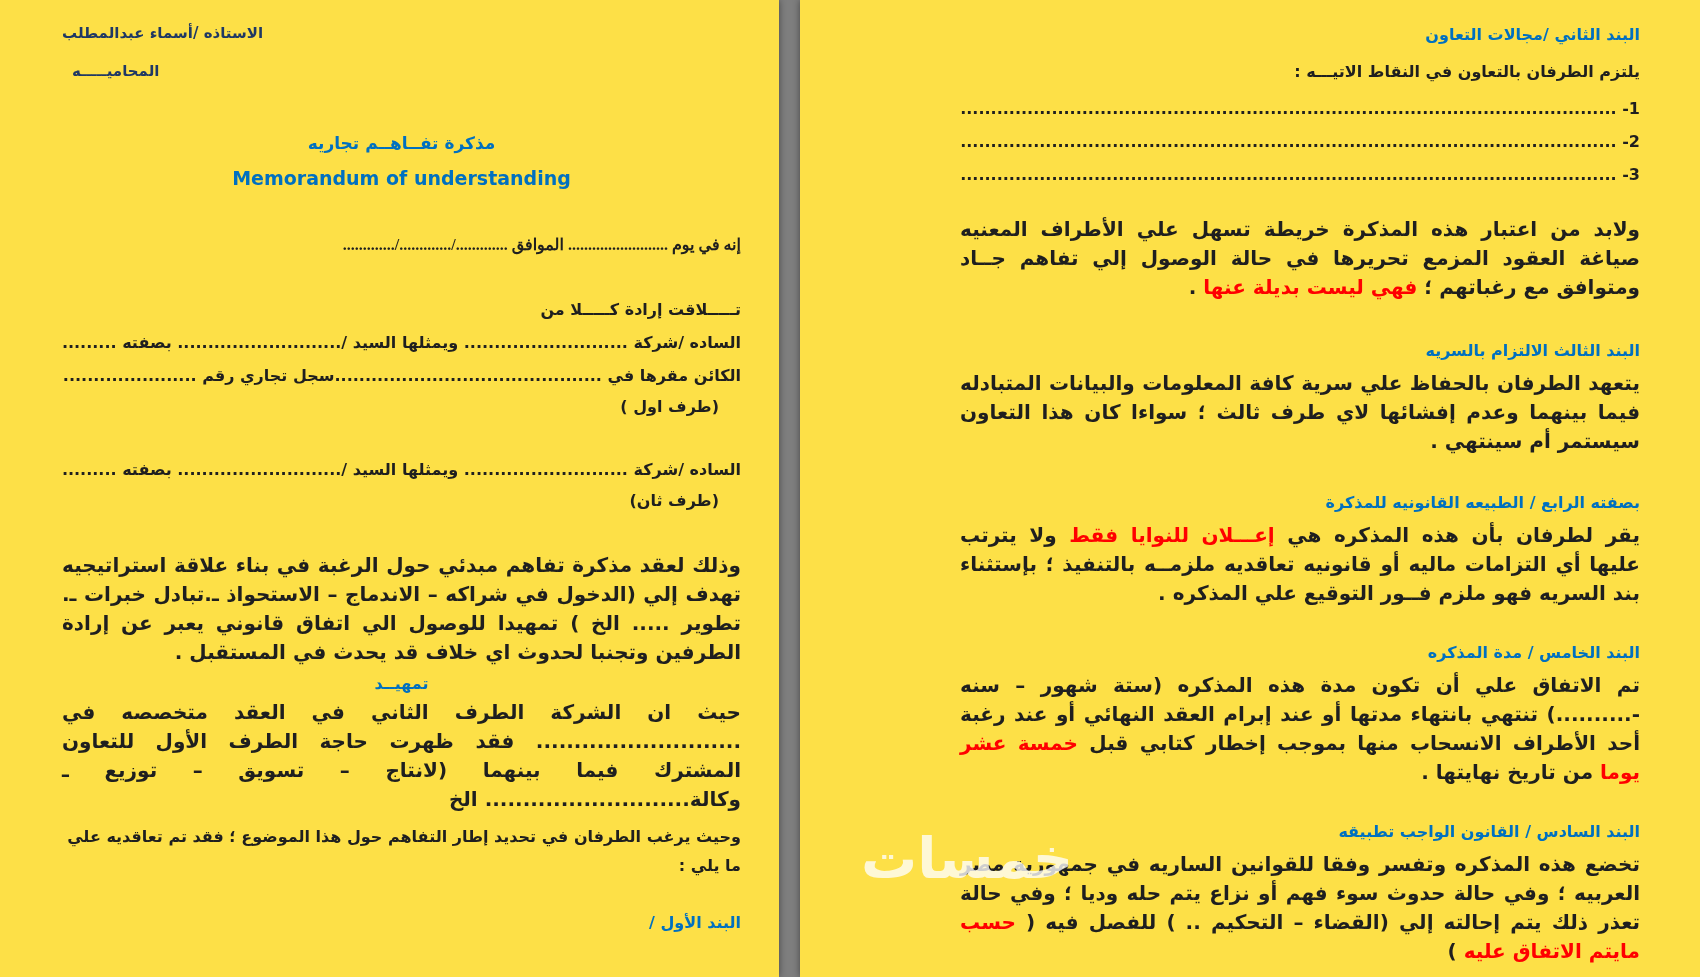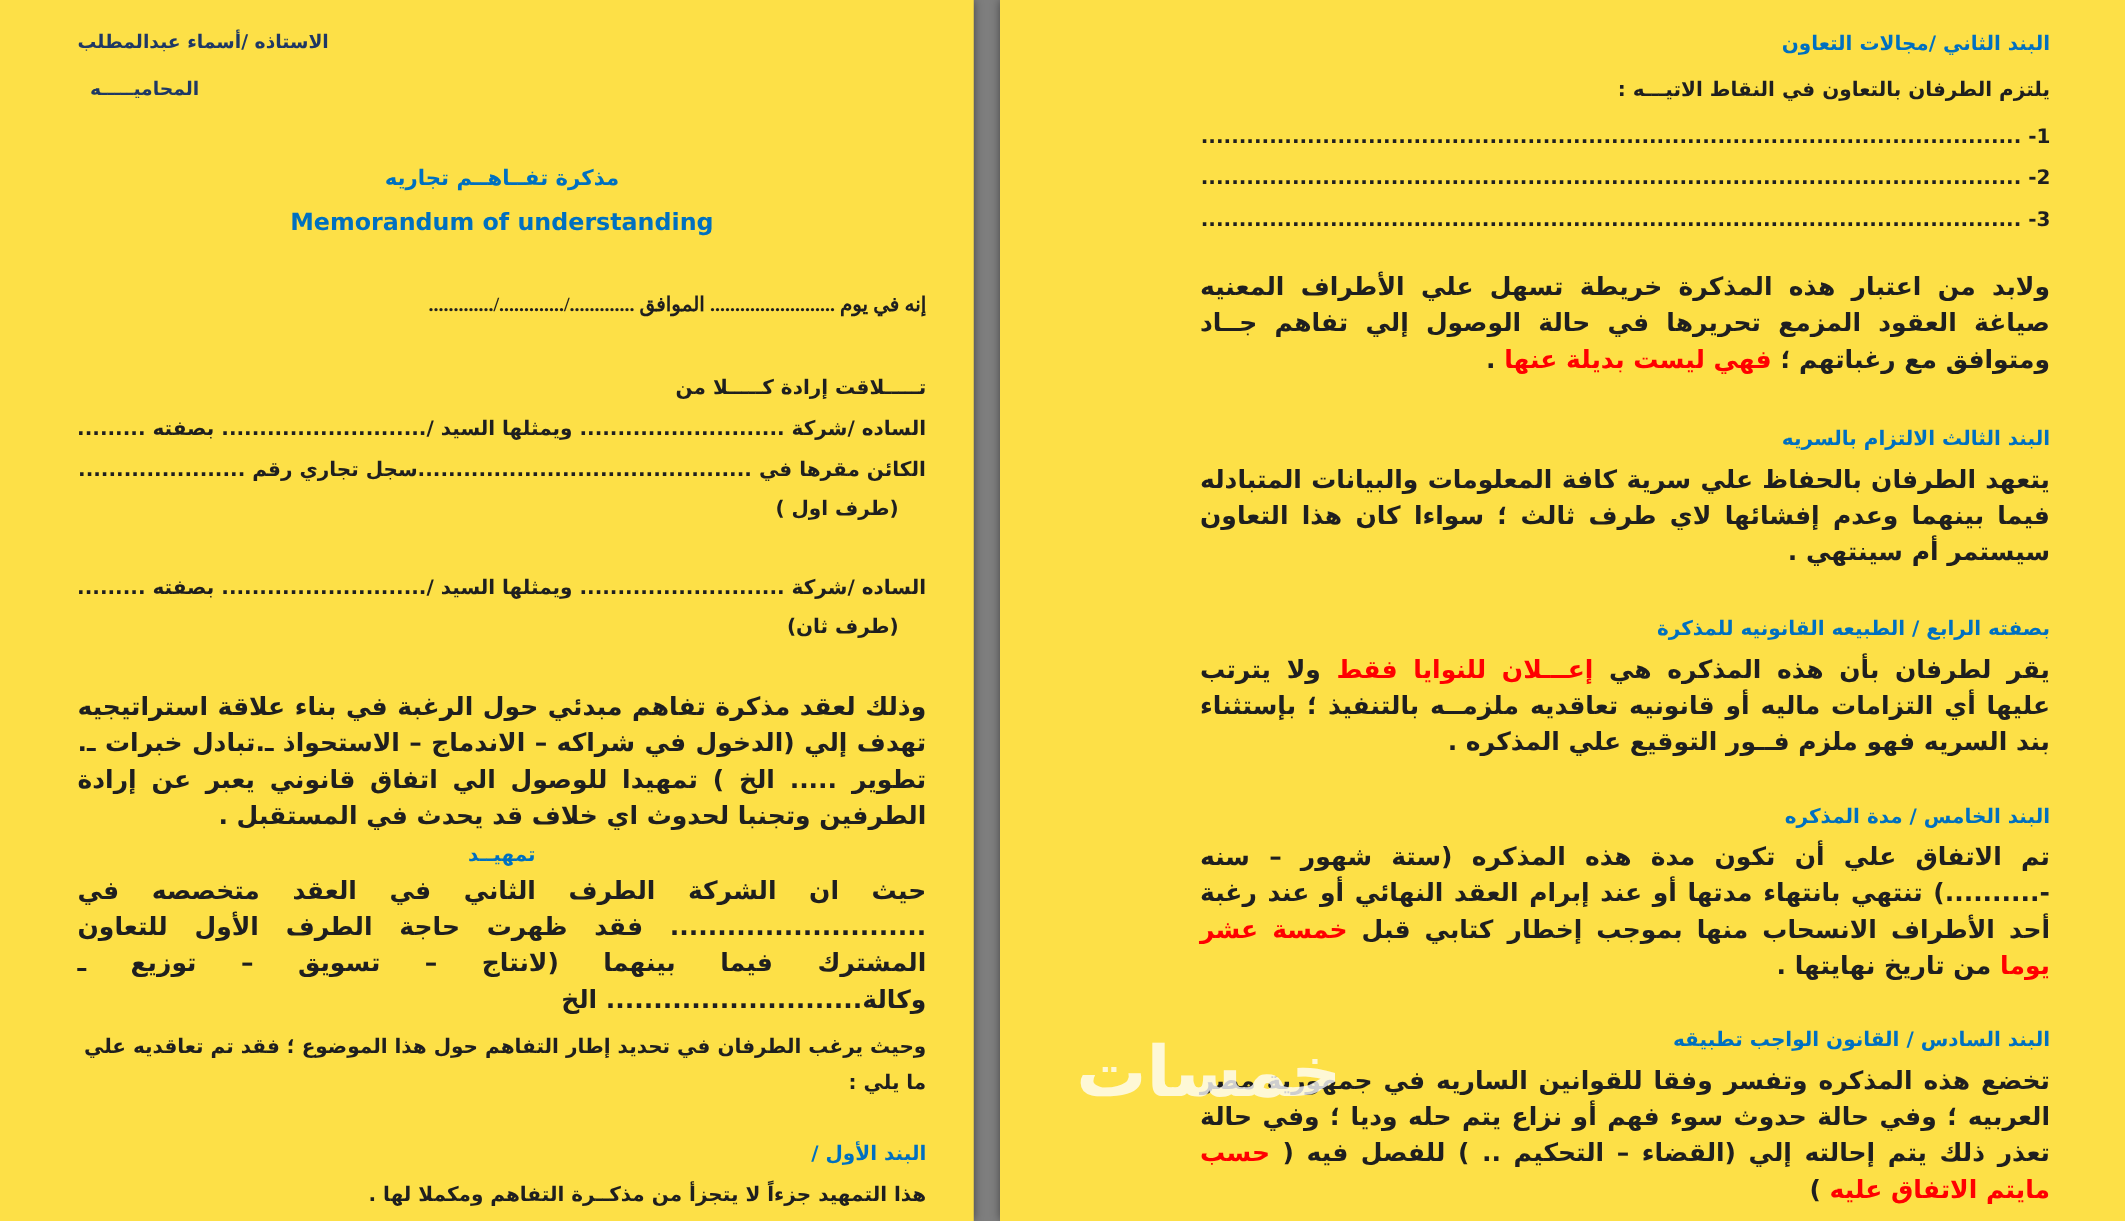--- a/index.html
+++ b/index.html
@@ -84,21 +84,20 @@
 
     <p class="para mt36">وذلك لعقد مذكرة تفاهم مبدئي حول الرغبة في بناء علاقة استراتيجيه تهدف إلي (الدخول في شراكه – الاندماج – الاستحواذ ـ.تبادل خبرات ـ. تطوير ..... الخ ) تمهيدا للوصول الي اتفاق قانوني يعبر عن إرادة الطرفين  وتجنبا لحدوث اي خلاف قد يحدث  في المستقبل .</p>
 
     <div class="preamble-h">تمهيــد</div>
 
     <p class="para">حيث ان الشركة الطرف الثاني في العقد متخصصه في ........................... فقد ظهرت حاجة  الطرف الأول للتعاون المشترك فيما بينهما (لانتاج – تسويق – توزيع ـ وكالة........................... الخ</p>
 
     <div class="line mt8">وحيث يرغب الطرفان في تحديد إطار التفاهم حول هذا الموضوع ؛ فقد تم تعاقديه علي ما يلي :</div>
 
     <div class="clause-h mt28">البند الأول /</div>
-    <div class="line mt4">هذا التمهيد جزءاً لا يتجزأ  من مذكــرة التفاهم ومكملا لها .</div>
   </div>
 
   <div class="page page-right" dir="rtl">
     <div class="clause-h">البند الثاني  /مجالات التعاون</div>
     <div class="line mt8">يلتزم الطرفان بالتعاون في النقاط الاتيـــه :</div>
 
     <div class="num-item mt6">1- ............................................................................................................................................</div>
     <div class="num-item">2- ............................................................................................................................................</div>
     <div class="num-item">3- ............................................................................................................................................</div>
 

